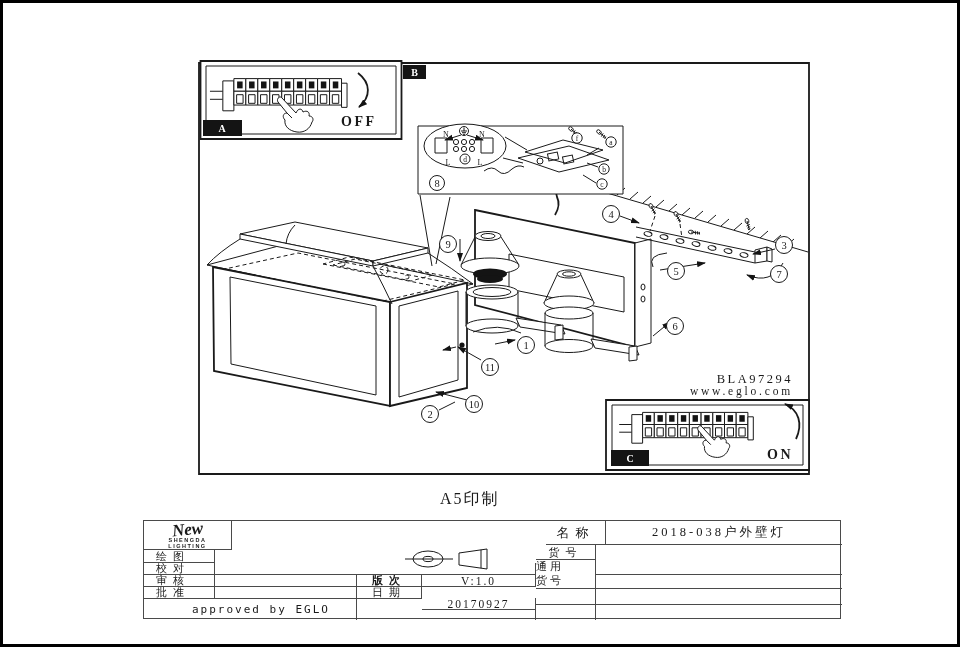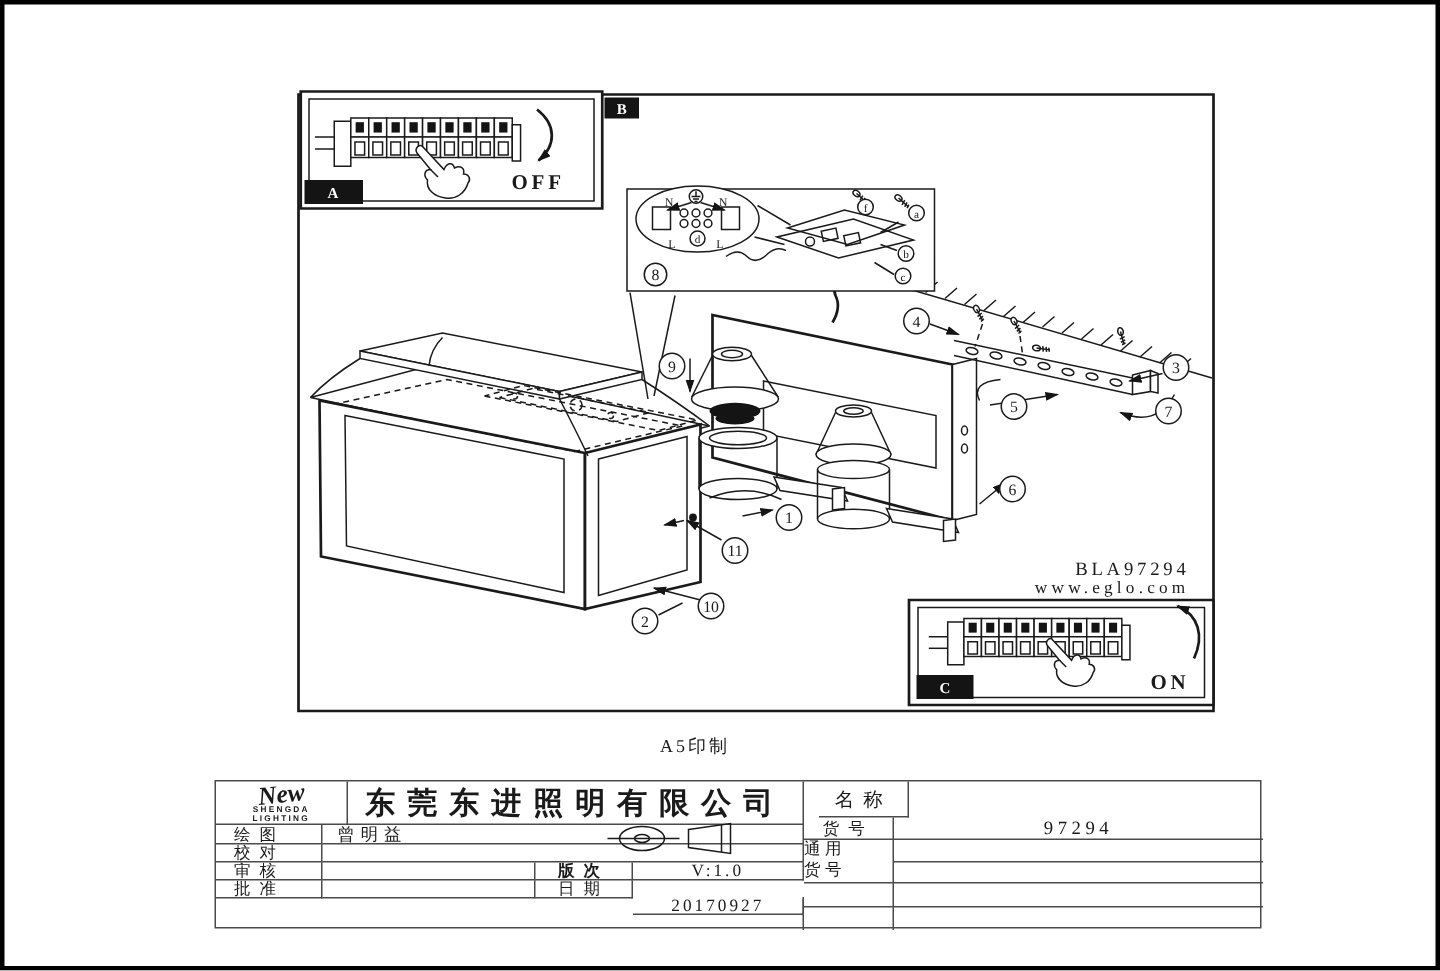--- a/index.html
+++ b/index.html
@@ -30,62 +30,61 @@
         display:flex;align-items:center;overflow:hidden;white-space:nowrap;}
   .nb{border-bottom:none;}
   .nr{border-right:none;}
   .cn{justify-content:center;}
   .lab{font-size:11px;letter-spacing:6px;padding-left:12px;text-align:center;}
   .company{font-size:20px;letter-spacing:8px;font-weight:600;justify-content:center;}
   .val{font-size:11.5px;letter-spacing:2px;}
   .logo-wrap{flex-direction:column;justify-content:center;align-items:center;line-height:1;}
   .logo-script{font-style:italic;font-weight:bold;font-size:17px;transform:rotate(-6deg);}
   .logo-sub{font-size:5.5px;letter-spacing:1.5px;font-weight:bold;font-family:"Liberation Sans",sans-serif;}
-  .note{font-size:12px;letter-spacing:2px;}
+  .note{font-size:16px;letter-spacing:2px;}
   .approved{font-family:"DejaVu Sans Mono",monospace;font-size:11px;letter-spacing:2px;padding-left:48px;}
   .two-line{flex-direction:column;justify-content:center;line-height:1.25;font-size:11px;letter-spacing:3px;}
 </style>
 </head>
 <body>
 
 <div class="page">
 
   <div class="abs note" style="left:437px;top:486px;">A5印制</div>
 
   <div class="tb">
 
     <div class="cell logo-wrap cn" style="left:0;top:0;width:88px;height:29px;">
       <div class="logo-script">New</div>
       <div class="logo-sub">SHENGDA</div>
       <div class="logo-sub">LIGHTING</div>
     </div>
-    <div class="cell company" style="left:88px;top:0;width:304px;height:29px;">东莞东进照明有限公司</div>
 
     <div class="cell lab" style="left:0;top:29px;width:71px;height:13px;">绘图</div>
-    <div class="cell val" style="left:71px;top:29px;width:321px;height:13px;padding-left:10px;letter-spacing:4px;">曾明益</div>
 
     <div class="cell lab" style="left:0;top:42px;width:71px;height:12px;">校对</div>
     <div class="cell" style="left:71px;top:42px;width:321px;height:12px;"></div>
 
     <div class="cell lab" style="left:0;top:54px;width:71px;height:12px;">审核</div>
     <div class="cell" style="left:71px;top:54px;width:142px;height:12px;"></div>
     <div class="cell lab cn" style="left:213px;top:54px;width:65px;height:12px;padding-left:0;font-weight:bold;">版次</div>
     <div class="cell val cn" style="left:278px;top:54px;width:114px;height:12px;">V:1.0</div>
 
     <div class="cell lab" style="left:0;top:66px;width:71px;height:12px;">批准</div>
     <div class="cell" style="left:71px;top:66px;width:142px;height:12px;"></div>
     <div class="cell lab cn" style="left:213px;top:66px;width:65px;height:12px;padding-left:0;">日期</div>
     <div class="cell val cn" style="left:278px;top:77px;width:114px;height:12px;">20170927</div>
 
+    <div class="cell approved nb" style="left:0;top:78px;width:213px;height:21px;">approved by EGLO</div>
     <div class="cell nb" style="left:213px;top:78px;width:179px;height:21px;"></div>
 
     <div class="cell cn" style="left:402px;top:0;width:60px;height:24px;font-size:13px;letter-spacing:6px;">名称</div>
+    <div class="cell val cn nr" style="left:452px;top:0;width:246px;height:24px;letter-spacing:3px;font-size:12.5px;">2018-038户外壁灯</div>
 
     <div class="cell cn" style="left:392px;top:24px;width:60px;height:15px;font-size:11px;letter-spacing:6px;">货号</div>
-    <div class="cell val cn nr" style="left:452px;top:24px;width:246px;height:15px;letter-spacing:3px;font-size:12.5px;">97294</div>
 
     <div class="cell two-line" style="left:392px;top:39px;width:60px;height:29px;align-items:flex-start;">
       <div>通用</div>
       <div>货号</div>
     </div>
     <div class="cell nr" style="left:452px;top:39px;width:246px;height:15px;"></div>
     <div class="cell nr" style="left:452px;top:54px;width:246px;height:14px;"></div>
 
     <div class="cell" style="left:392px;top:68px;width:60px;height:16px;"></div>
     <div class="cell nr" style="left:452px;top:68px;width:246px;height:16px;"></div>

